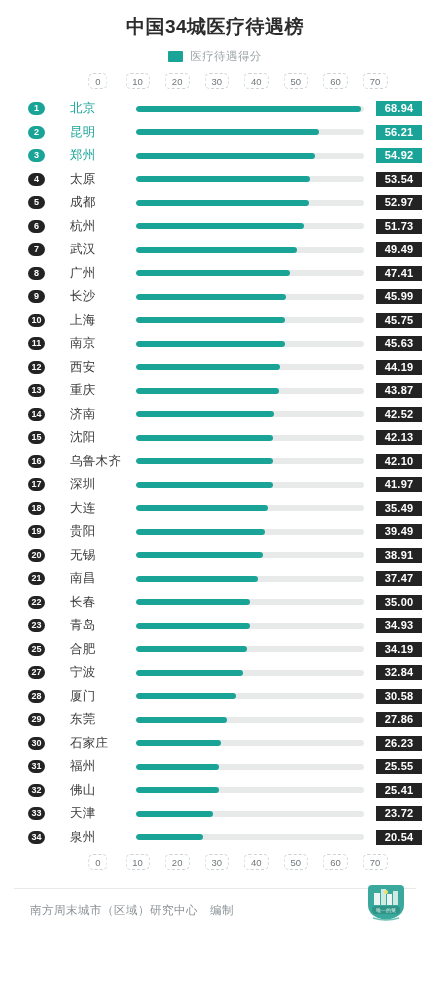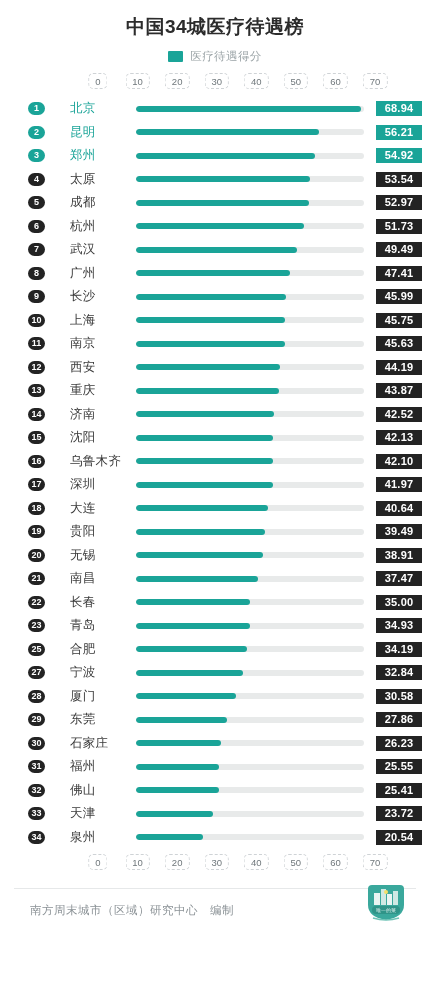--- a/index.html
+++ b/index.html
@@ -346,21 +346,21 @@
           <span class="fill" style="width: 59.9571%;"></span>
         </span>
         <span class="value">41.97</span>
       </div>
       <div class="row">
         <span class="rank">18</span>
         <span class="city">大连</span>
         <span class="track">
           <span class="fill" style="width: 58.0571%;"></span>
         </span>
-        <span class="value">40.64</span>
+        <span class="value">35.49</span>
       </div>
       <div class="row">
         <span class="rank">19</span>
         <span class="city">贵阳</span>
         <span class="track">
           <span class="fill" style="width: 56.4143%;"></span>
         </span>
         <span class="value">39.49</span>
       </div>
       <div class="row">

